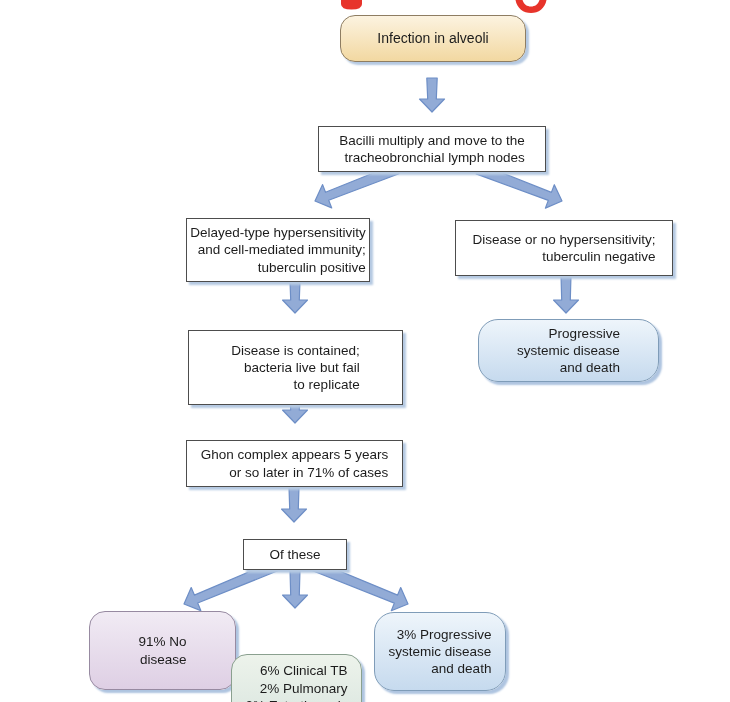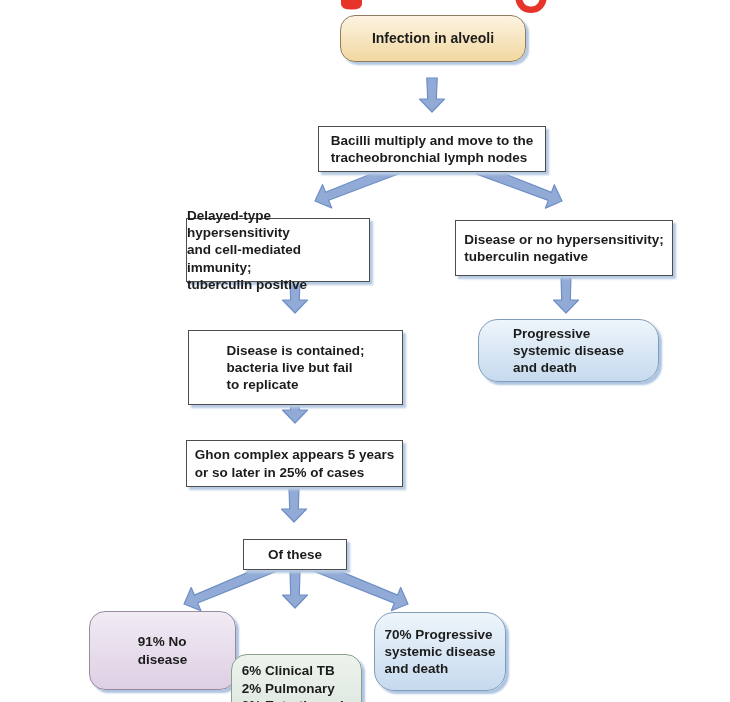--- a/index.html
+++ b/index.html
@@ -3,23 +3,22 @@
 <meta charset="utf-8">
 <style>
   html,body{margin:0;padding:0;background:#ffffff;}
   #canvas{
     position:relative;width:730px;height:702px;background:#ffffff;overflow:hidden;
     font-family:"Liberation Sans","DejaVu Sans",sans-serif;color:#1c1c1c;
   }
   #arrow-layer{position:absolute;left:0;top:0;width:730px;height:702px;pointer-events:none;}
   .node{
     position:absolute;display:flex;align-items:center;justify-content:center;
-    text-align:left;white-space:pre-line;font-size:13.5px;line-height:1.28;
+    text-align:right;white-space:pre-line;font-size:13.5px;line-height:1.28;
     box-sizing:border-box;
-    font-weight:bold;
   }
   .rect{
     background:#ffffff;border:1.4px solid #4d4d4d;
     box-shadow:3px 3px 2px #b5c9e2;
     margin-top:12px;
   }
   .rounded{border-radius:16px;}
   .tan{
     background:linear-gradient(#fcf3e0,#f2d8a1);
     border:1px solid #8e7d62;border-radius:15px;
@@ -79,29 +78,29 @@
 
   <div class="node rect" style="left:188px;top:318px;width:215px;height:75px">Disease is contained;
 bacteria live but fail
 to replicate</div>
 
   <div class="node blue rounded" style="left:478px;top:319px;width:181px;height:63px">Progressive
 systemic disease
 and death</div>
 
   <div class="node rect" style="left:186px;top:428px;width:217px;height:47px">Ghon complex appears 5 years
-or so later in 25% of cases</div>
+or so later in 71% of cases</div>
 
   <div class="node rect" style="left:243px;top:527px;width:104px;height:31px">Of these</div>
 
   <div class="node purple rounded" style="left:89px;top:611px;width:147px;height:79px">91% No
 disease</div>
 
   <div class="node green rounded" style="left:231px;top:606px;width:131px;height:86px">6% Clinical TB
 2% Pulmonary
 3% Extrathoracic
 1% Both</div>
 
-  <div class="node blue rounded" style="left:374px;top:612px;width:132px;height:79px">70% Progressive
+  <div class="node blue rounded" style="left:374px;top:612px;width:132px;height:79px">3% Progressive
 systemic disease
 and death</div>
 
 </div>
 
 </body></html>

